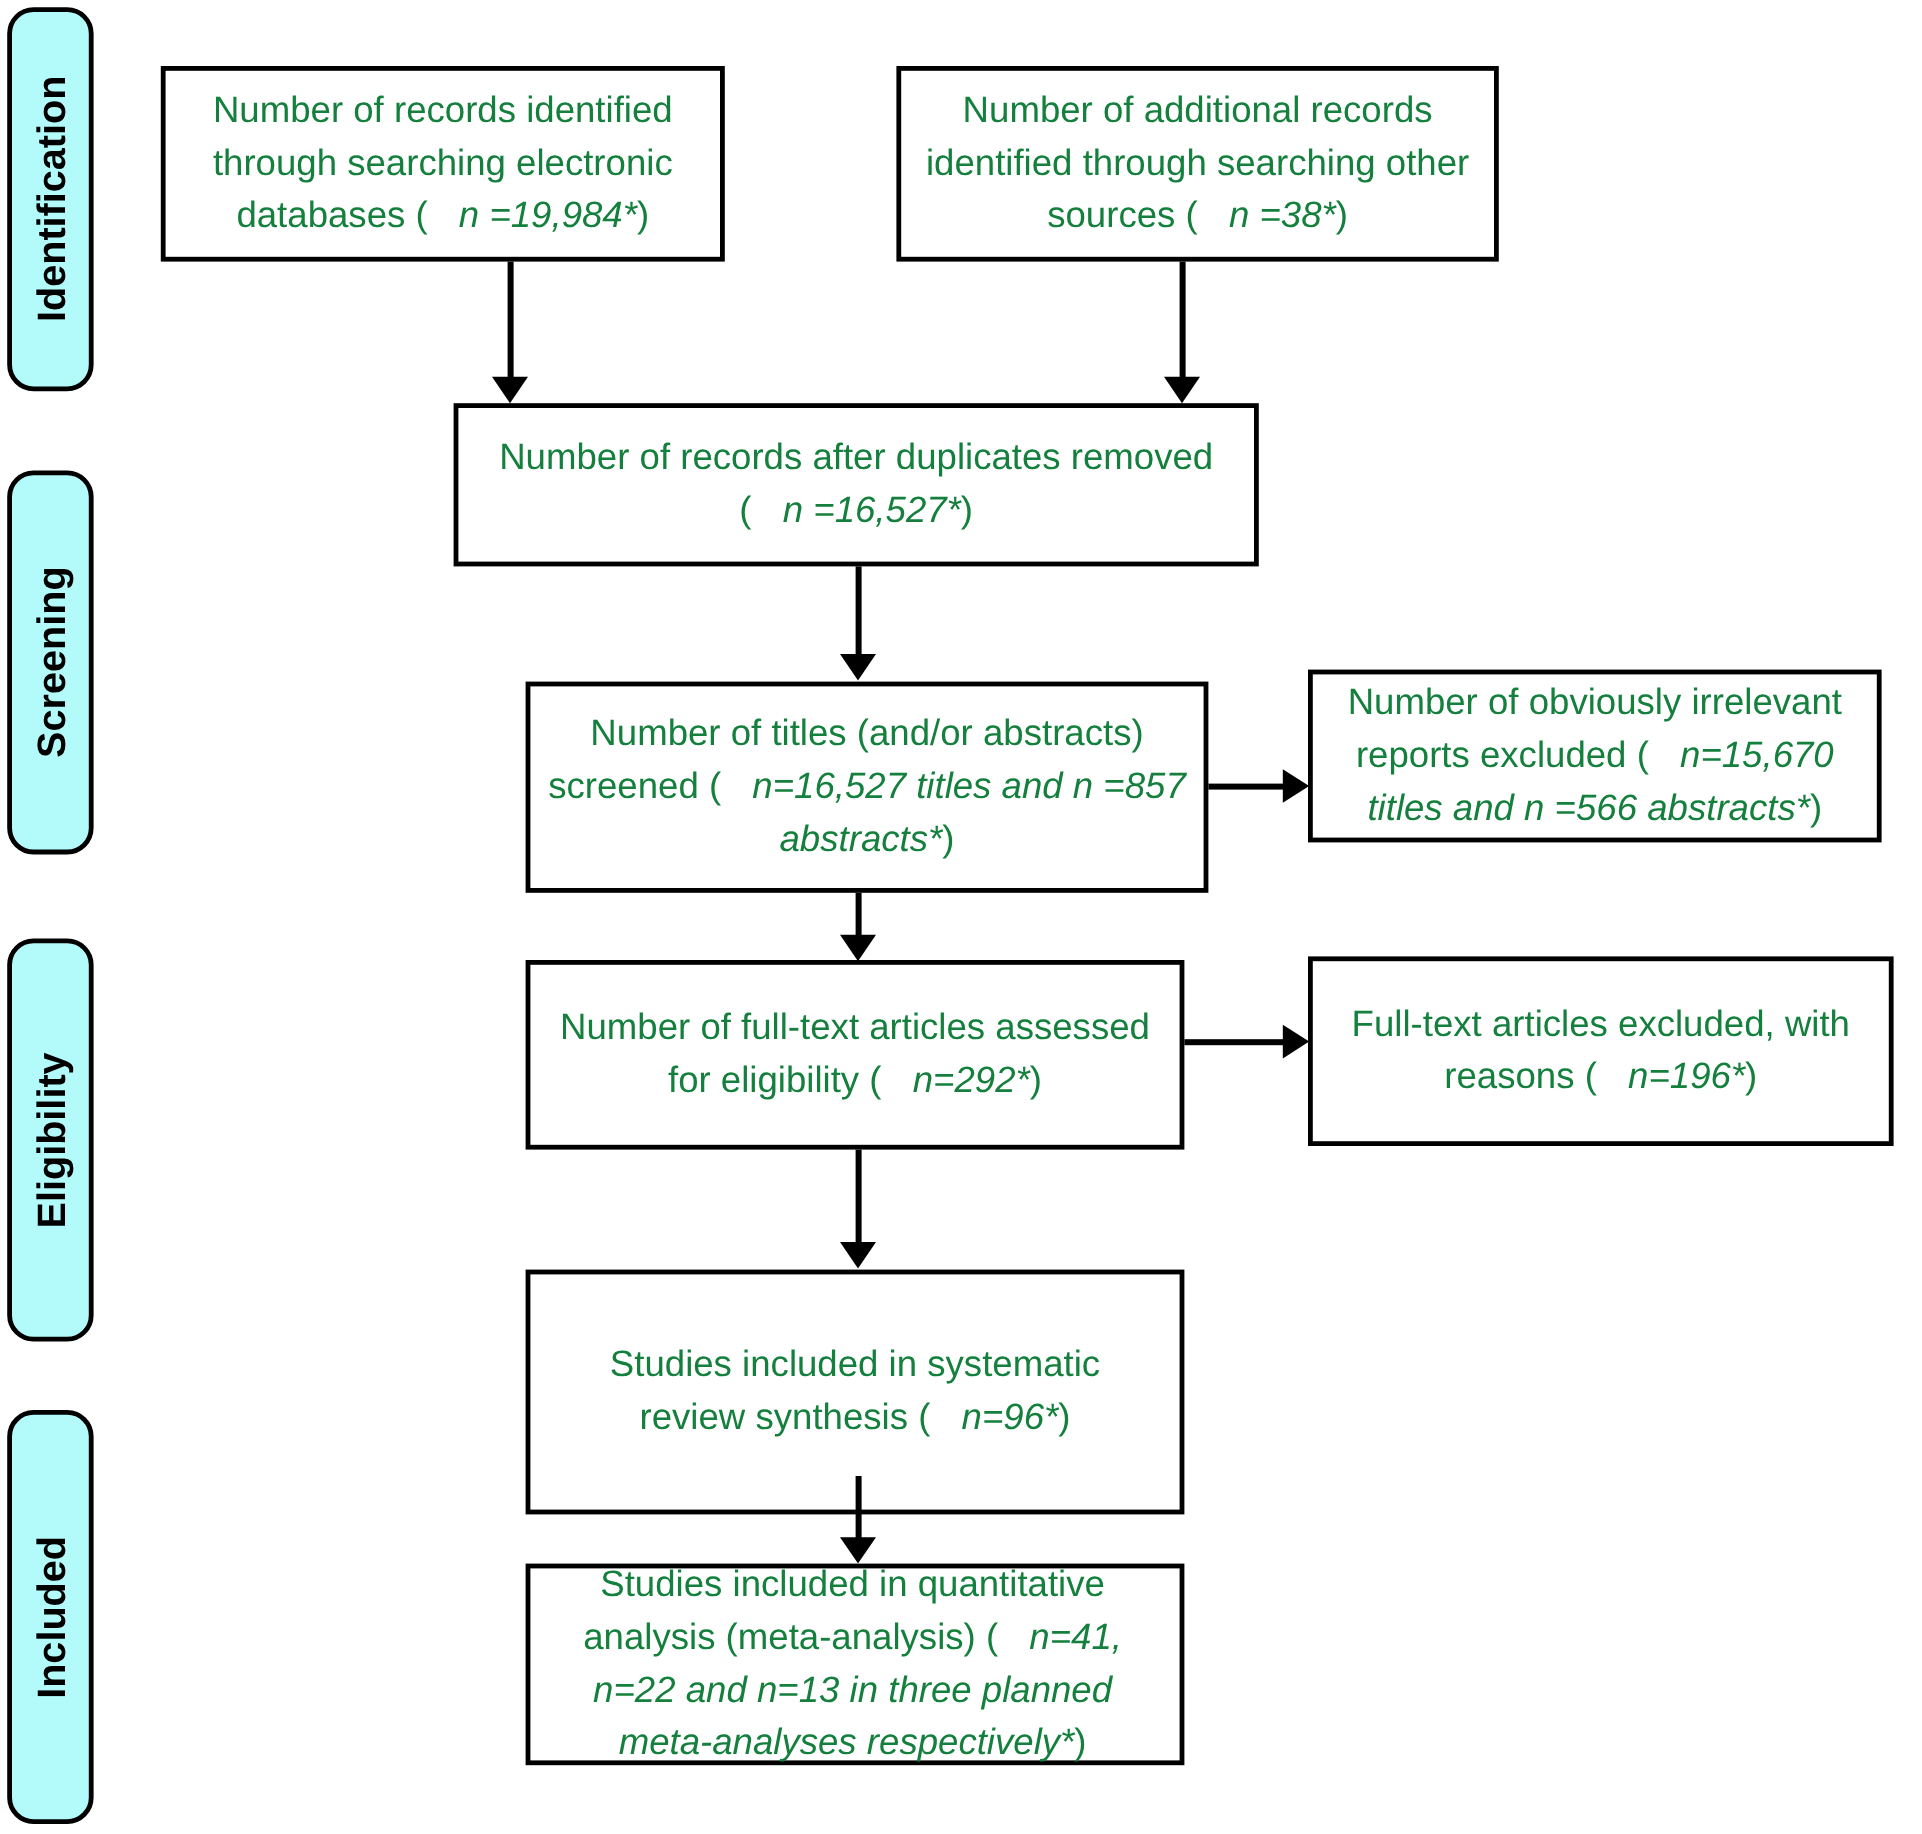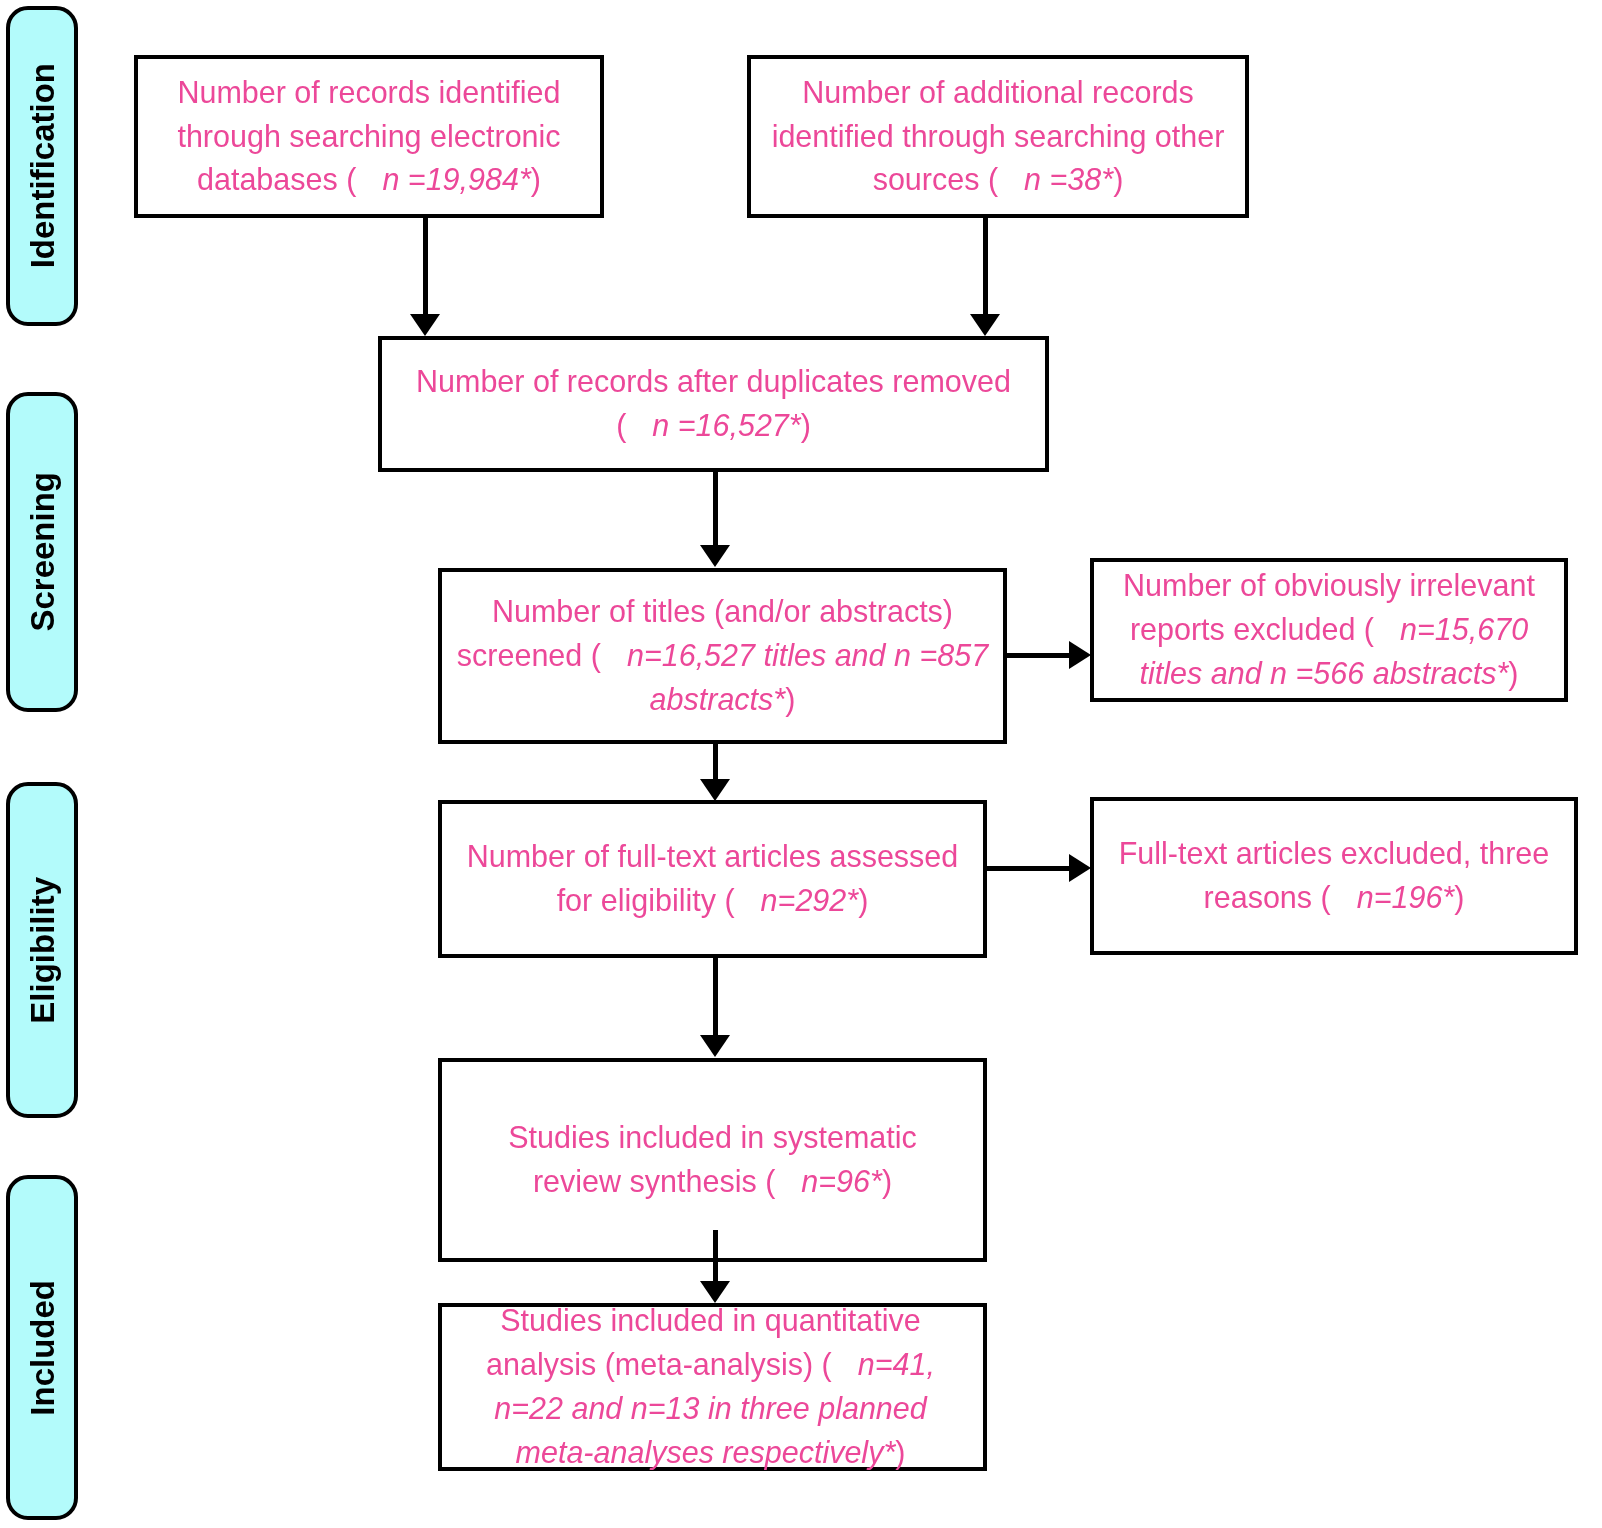--- a/index.html
+++ b/index.html
@@ -48,21 +48,21 @@
     box-sizing: border-box;
     display: flex;
     align-items: center;
     justify-content: center;
     text-align: center;
     padding: 6px 14px;
   }
   .flow-box .box-text {
     font-size: 30.5px;
     line-height: 1.44;
-    color: #ec4899;
+    color: #15803d;
   }
   .flow-box .box-text i {
     font-style: italic;
     margin-left: 26px;
   }
   .v-line {
     position: absolute;
     width: 5px;
     background: #000000;
   }
@@ -166,21 +166,21 @@
       <span>Number of full-text articles assessed</span><br>
       <span>for eligibility (</span><i>n=292*</i><span>)</span>
     </div>
   </div>
 
   <div class="h-line" style="left:987px; top:866px; width:88px;"></div>
   <div class="arrow-right" style="left:1069px; top:854px;"></div>
 
   <div class="flow-box" style="left:1090px; top:797px; width:488px; height:158px;">
     <div class="box-text">
-      <span>Full-text articles excluded, three</span><br>
+      <span>Full-text articles excluded, with</span><br>
       <span>reasons (</span><i>n=196*</i><span>)</span>
     </div>
   </div>
 
   <div class="v-line" style="left:713px; top:958px; height:80px;"></div>
   <div class="arrow-down" style="left:700px; top:1035px;"></div>
 
   <div class="flow-box" style="left:438px; top:1058px; width:549px; height:204px;">
     <div class="box-text">
       <span>Studies included in systematic</span><br>

